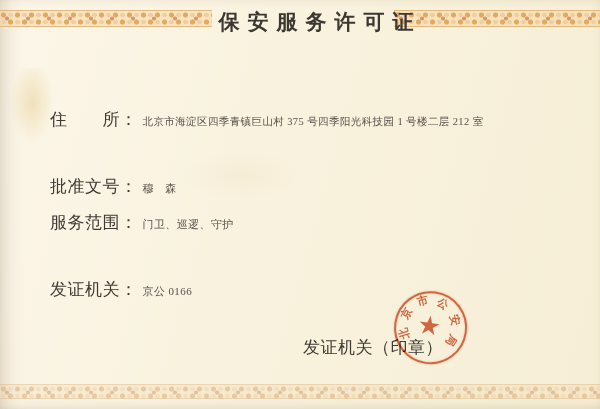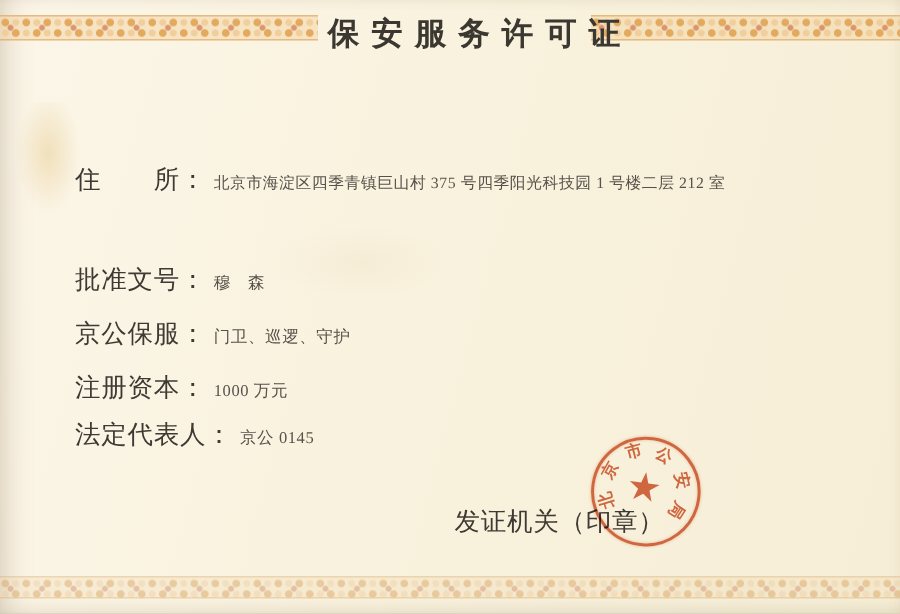--- a/index.html
+++ b/index.html
@@ -92,29 +92,26 @@
 
   <div class="row" id="row-addr">
     <span class="flabel">住　　所：</span><span class="fvalue small">北京市海淀区四季青镇巨山村 375 号四季阳光科技园 1 号楼二层 212 室</span>
   </div>
 
   <div class="row" id="row-legal">
     <span class="flabel">批准文号：</span><span class="fvalue">穆　森</span>
   </div>
 
   <div class="row" id="row-scope">
-    <span class="flabel">京公保服：</span><span class="fvalue">门卫、巡逻、守护</span>
+    <span class="flabel">服务范围：</span><span class="fvalue">门卫、巡逻、守护</span>
   </div>
 
-  <div class="row" id="row-capital">
-    <span class="flabel">注册资本：</span><span class="fvalue">1000 万元</span>
-  </div>
 
   <div class="row" id="row-approval">
-    <span class="flabel">法定代表人：</span><span class="fvalue">京公 0145</span>
+    <span class="flabel">发证机关：</span><span class="fvalue">京公 0166</span>
   </div>
 
   <div class="row" id="row-issuer">
     <span class="flabel">发证机关（印章）</span>
   </div>
 
 
   <div class="seal">
     <div class="seal-ring"></div>
     <span class="seal-star">★</span>

